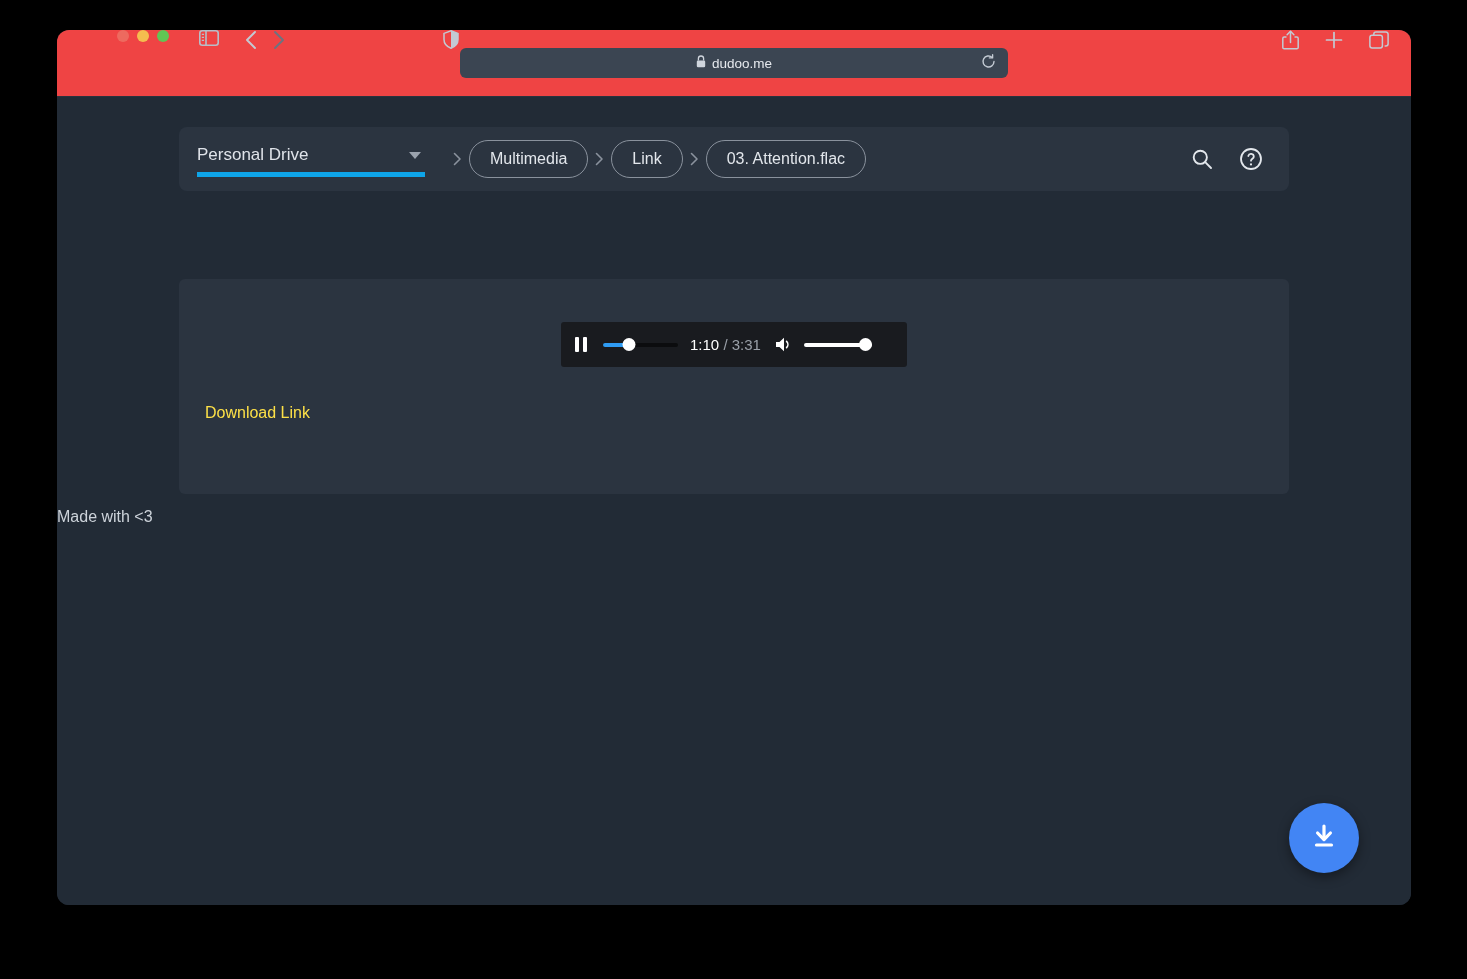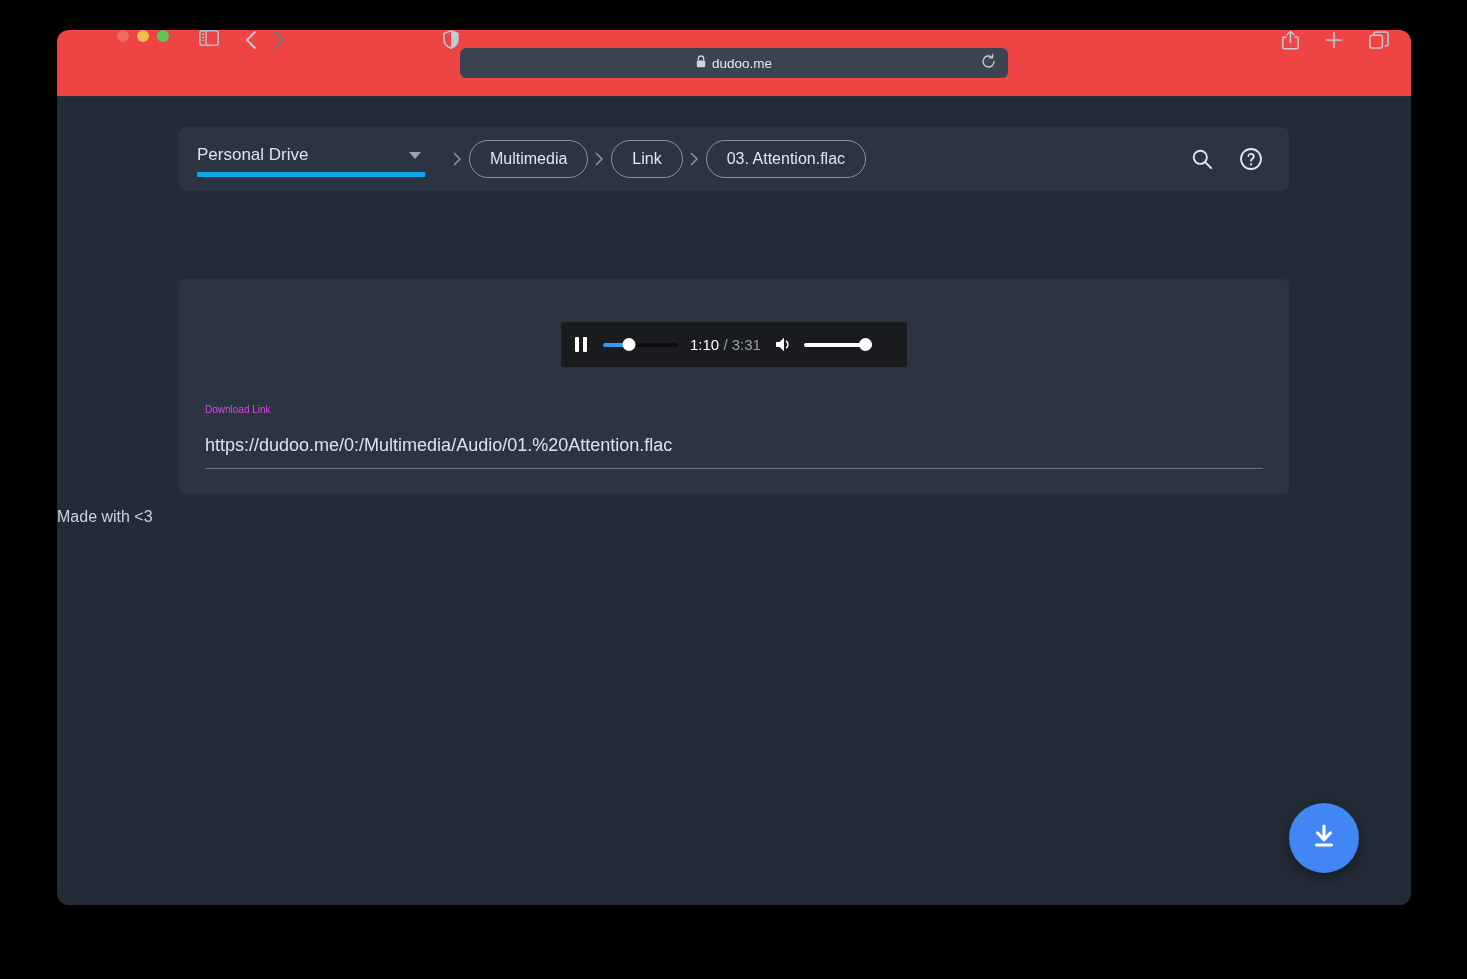--- a/index.html
+++ b/index.html
@@ -273,23 +273,23 @@
   }
 
   
   .dl-section {
     position: absolute;
     left: 26px;
     top: 125px;
     width: 1058px;
   }
   .dl-label {
-    color: #d946ef;
-    font-size: 10px;
-    margin-bottom: 20px;
+    color: #fde047;
+    font-size: 16px;
+    margin-bottom: 8px;
   }
   .dl-url {
     color: #dfe4ea;
     font-size: 18px;
     padding-bottom: 12px;
     border-bottom: 1px solid #69717c;
     white-space: nowrap;
     overflow: hidden;
   }
 
@@ -477,21 +477,20 @@
         </div>
 
         <div class="volume-wrap">
           <div class="volume-track"></div>
           <div class="volume-thumb"></div>
         </div>
       </div>
 
       <div class="dl-section">
         <div class="dl-label">Download Link</div>
-        <div class="dl-url">https://dudoo.me/0:/Multimedia/Audio/01.%20Attention.flac</div>
       </div>
     </div>
 
     <div class="footer-text">Made with &lt;3</div>
 
     <div class="fab" style="background: rgb(66, 133, 244);">
       <span>
         <svg width="30" height="30" viewBox="0 0 30 30" fill="none">
           <line x1="15" y1="5" x2="15" y2="18" stroke="#ffffff" stroke-width="3.2" stroke-linecap="round"></line>
           <polyline points="8.6,12 15,18.6 21.4,12" stroke="#ffffff" stroke-width="3.2" fill="none" stroke-linecap="round" stroke-linejoin="round"></polyline>

